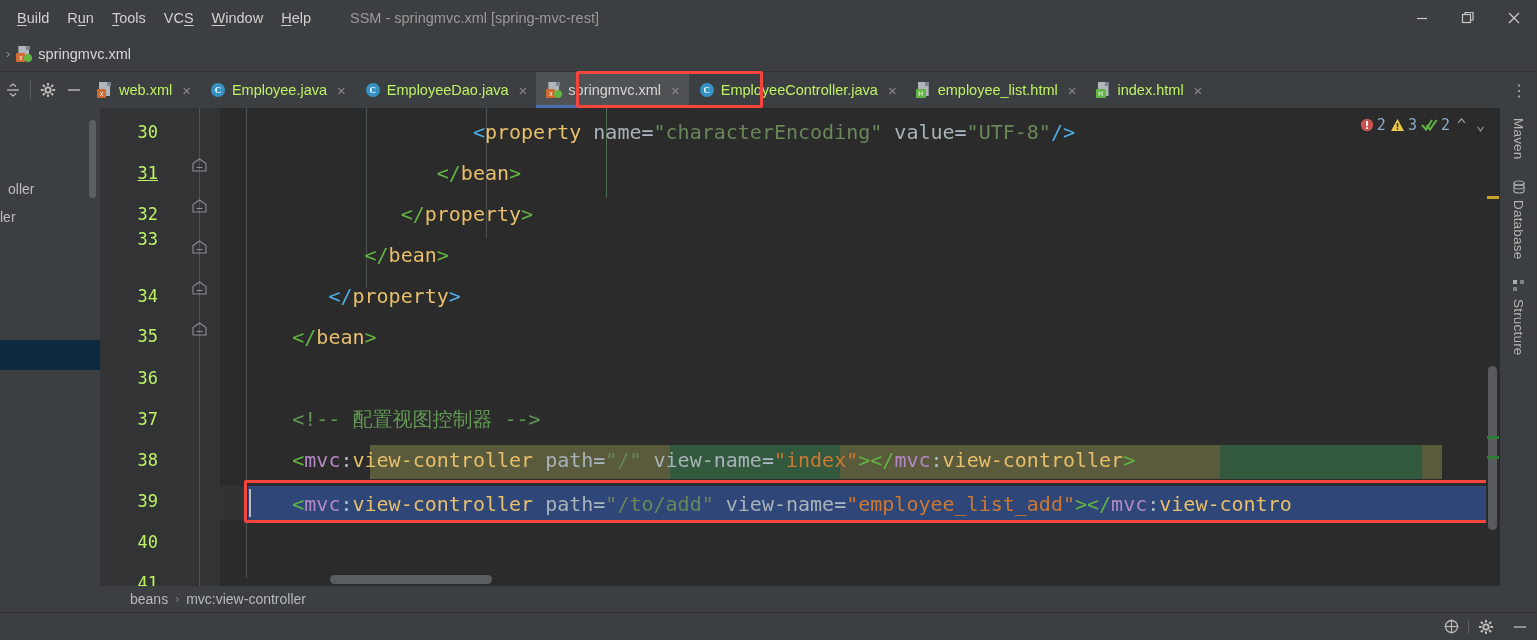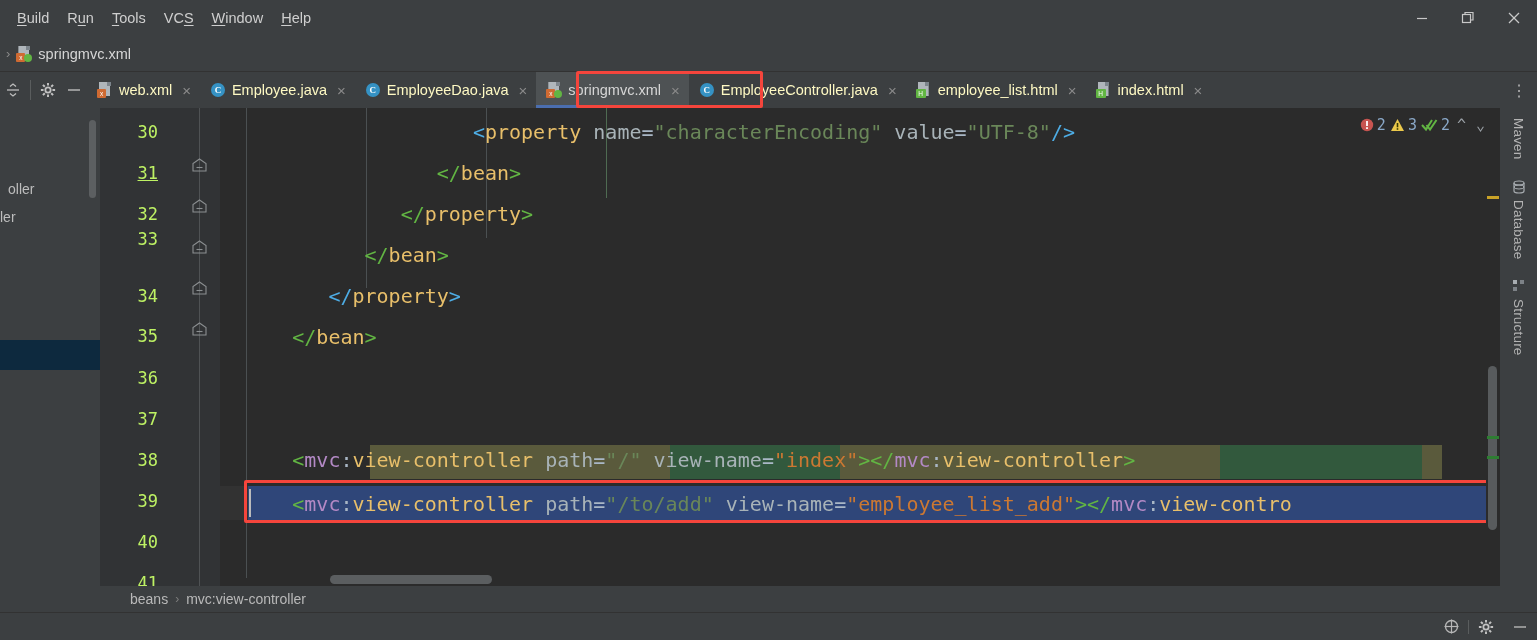--- a/index.html
+++ b/index.html
@@ -93,21 +93,21 @@
     background:#3c3f41; display:flex; align-items:center;
   }
   .tab-tools { display:flex; align-items:center; height:36px; }
   .tool-btn { width:26px; height:36px; display:flex; align-items:center; justify-content:center; }
   .vsep { width:1px; height:20px; background:#5a5d5e; margin:0 4px; }
   .tabs { display:flex; align-items:stretch; height:36px; flex:1; overflow:hidden; }
   .tab {
     display:flex; align-items:center; gap:6px; padding:0 9px 0 10px; height:36px;
     position:relative; white-space:nowrap;
   }
-  .tab-label { font-size:14.5px; color:#fef9c3; }
+  .tab-label { font-size:14.5px; color:#bef264; }
   .tab.active { background:#4e5254; }
   .tab.active .tab-label { color:#d6d6d6; }
   .tab.active:after {
     content:""; position:absolute; left:0; right:0; bottom:0; height:3px; background:#4b6eaf;
   }
   .tab-close { font-size:15px; color:#8b8b8b; margin-left:4px; line-height:1; }
   .tab-more {
     width:24px; height:36px; display:flex; align-items:center; justify-content:center;
     color:#b0b0b0; font-size:16px; letter-spacing:0; margin-right:6px;
   }
@@ -213,20 +213,21 @@
 
 <div class="app">
 
   <div class="menubar">
     <div class="menu-item"><u>B</u>uild</div>
     <div class="menu-item">R<u>u</u>n</div>
     <div class="menu-item"><u>T</u>ools</div>
     <div class="menu-item">VC<u>S</u></div>
     <div class="menu-item"><u>W</u>indow</div>
     <div class="menu-item"><u>H</u>elp</div>
+    <div class="win-title">SSM - springmvc.xml [spring-mvc-rest]</div>
 
     <div class="win-ctrls">
       <div class="win-btn">
         <svg width="14" height="14" viewBox="0 0 14 14">
           <line x1="2" y1="7.5" x2="12" y2="7.5" stroke="#c8c8c8" stroke-width="1.2"></line>
         </svg>
       </div>
       <div class="win-btn">
         <svg width="16" height="16" viewBox="0 0 16 16">
           <rect x="2.5" y="4.5" width="8" height="8" fill="none" stroke="#c8c8c8" stroke-width="1.2"></rect>
@@ -519,20 +520,21 @@
       <div class="cline" style="top:86px; left:0;"><span class="t-plain">               </span><span class="t-brkt2">&lt;/</span><span class="t-tag">property</span><span class="t-brkt2">&gt;</span></div>
 
       <div class="cline" style="top:127px; left:0;"><span class="t-plain">            </span><span class="t-brkt2">&lt;/</span><span class="t-tag">bean</span><span class="t-brkt2">&gt;</span></div>
 
       <div class="cline" style="top:168px; left:0;"><span class="t-plain">         </span><span class="t-brkt">&lt;/</span><span class="t-tag">property</span><span class="t-brkt">&gt;</span></div>
 
       <div class="cline" style="top:209px; left:0;"><span class="t-plain">      </span><span class="t-brkt2">&lt;/</span><span class="t-tag">bean</span><span class="t-brkt2">&gt;</span></div>
 
       <div class="cline" style="top:250px; left:0;"></div>
 
+      <div class="cline t-comment" style="top:291px; left:0;">      &lt;!-- 配置视图控制器 --&gt;</div>
 
       <div style="position:absolute; left:150px; top:337px; width:300px; height:34px; background:#5a5a3c;"></div>
       <div style="position:absolute; left:450px; top:337px; width:170px; height:34px; background:#32593d;"></div>
       <div style="position:absolute; left:620px; top:337px; width:380px; height:34px; background:#5a5a3c;"></div>
       <div style="position:absolute; left:1000px; top:337px; width:202px; height:34px; background:#32593d;"></div>
       <div style="position:absolute; left:1202px; top:337px; width:20px; height:34px; background:#5a5a3c;"></div>
       <div class="cline" style="top:332px; left:0;"><span class="t-plain">      </span><span class="t-brkt2">&lt;</span><span class="t-ns">mvc</span><span class="t-plain">:</span><span class="t-tag">view-controller</span> <span class="t-attr">path</span><span class="t-plain">=</span><span class="t-val">"/"</span> <span class="t-attr">view-name</span><span class="t-plain">=</span><span class="t-valr" style="color:#cc7832;">"index"</span><span class="t-brkt2">&gt;&lt;/</span><span class="t-ns">mvc</span><span class="t-plain">:</span><span class="t-tag">view-controller</span><span class="t-brkt2">&gt;</span></div>
 
       <div class="line39-gut" style="left:0px; top:378px; width:28px; height:34px;"></div>
       <div class="line39-sel" style="left:28px; top:378px; width:1372px;"></div>

